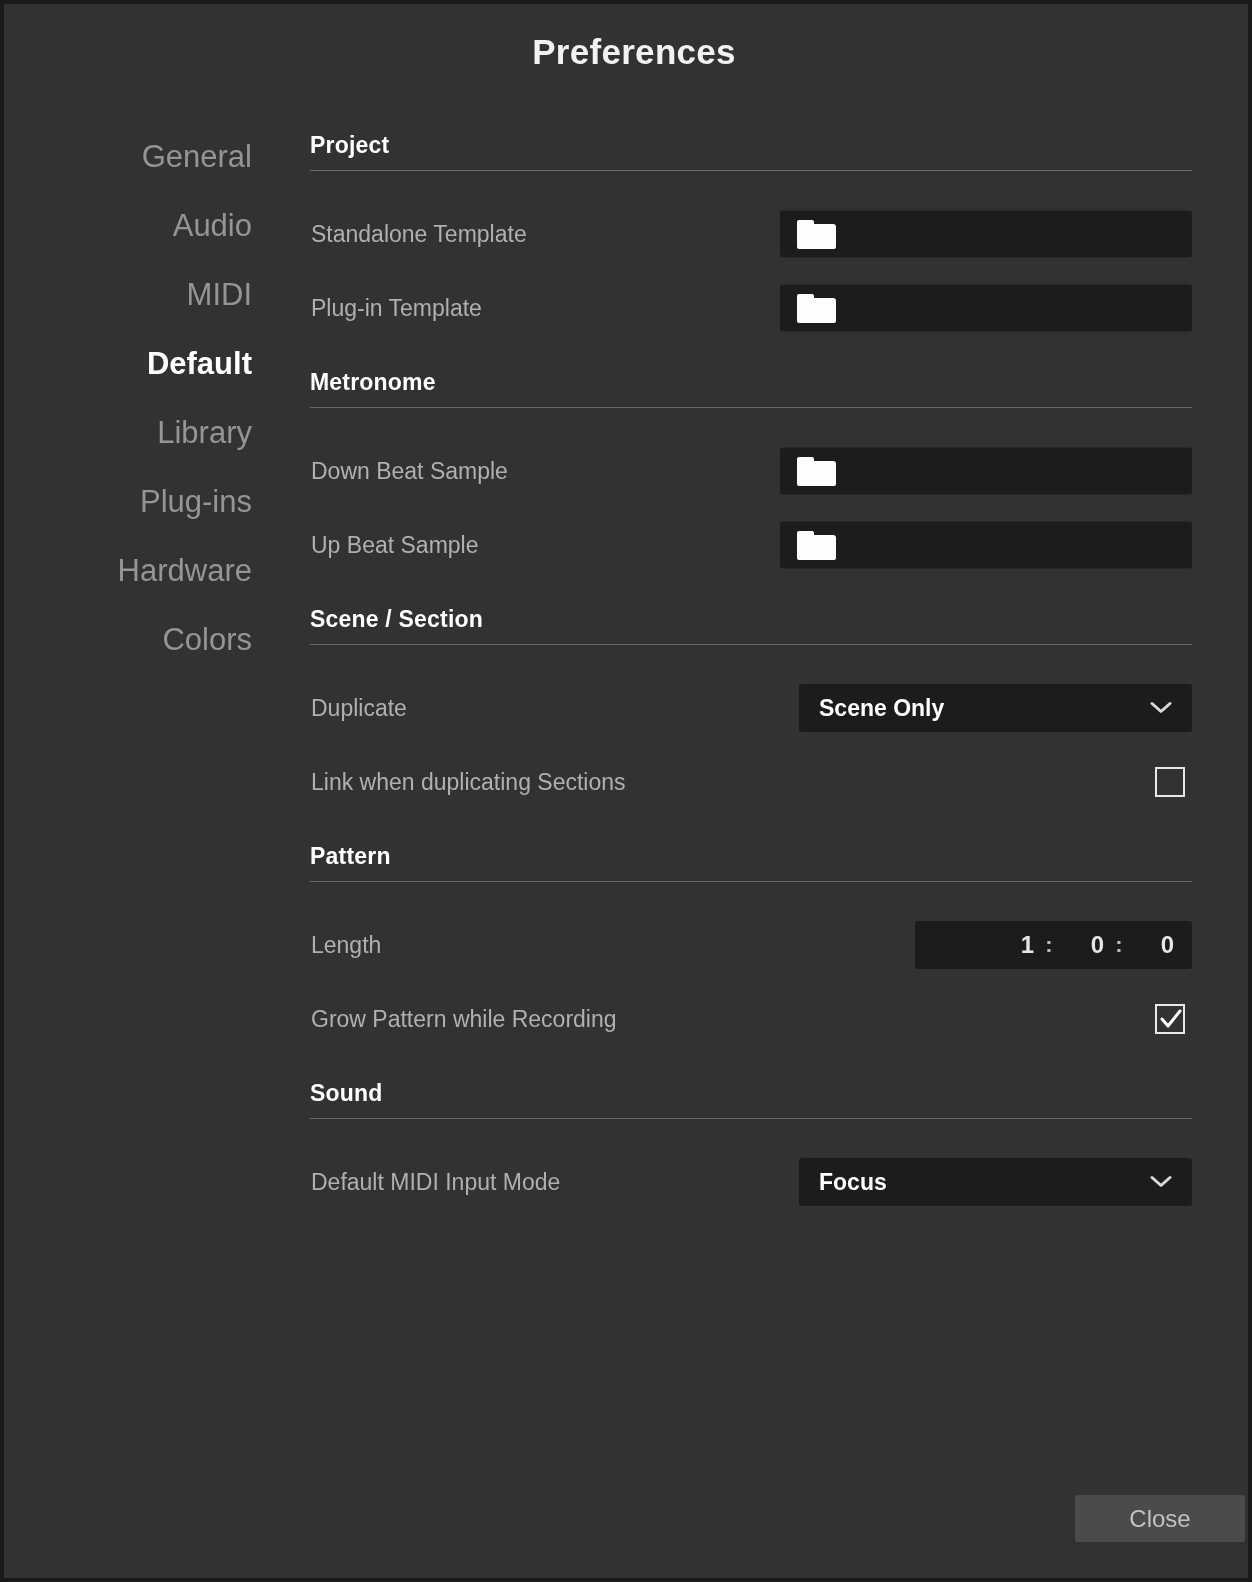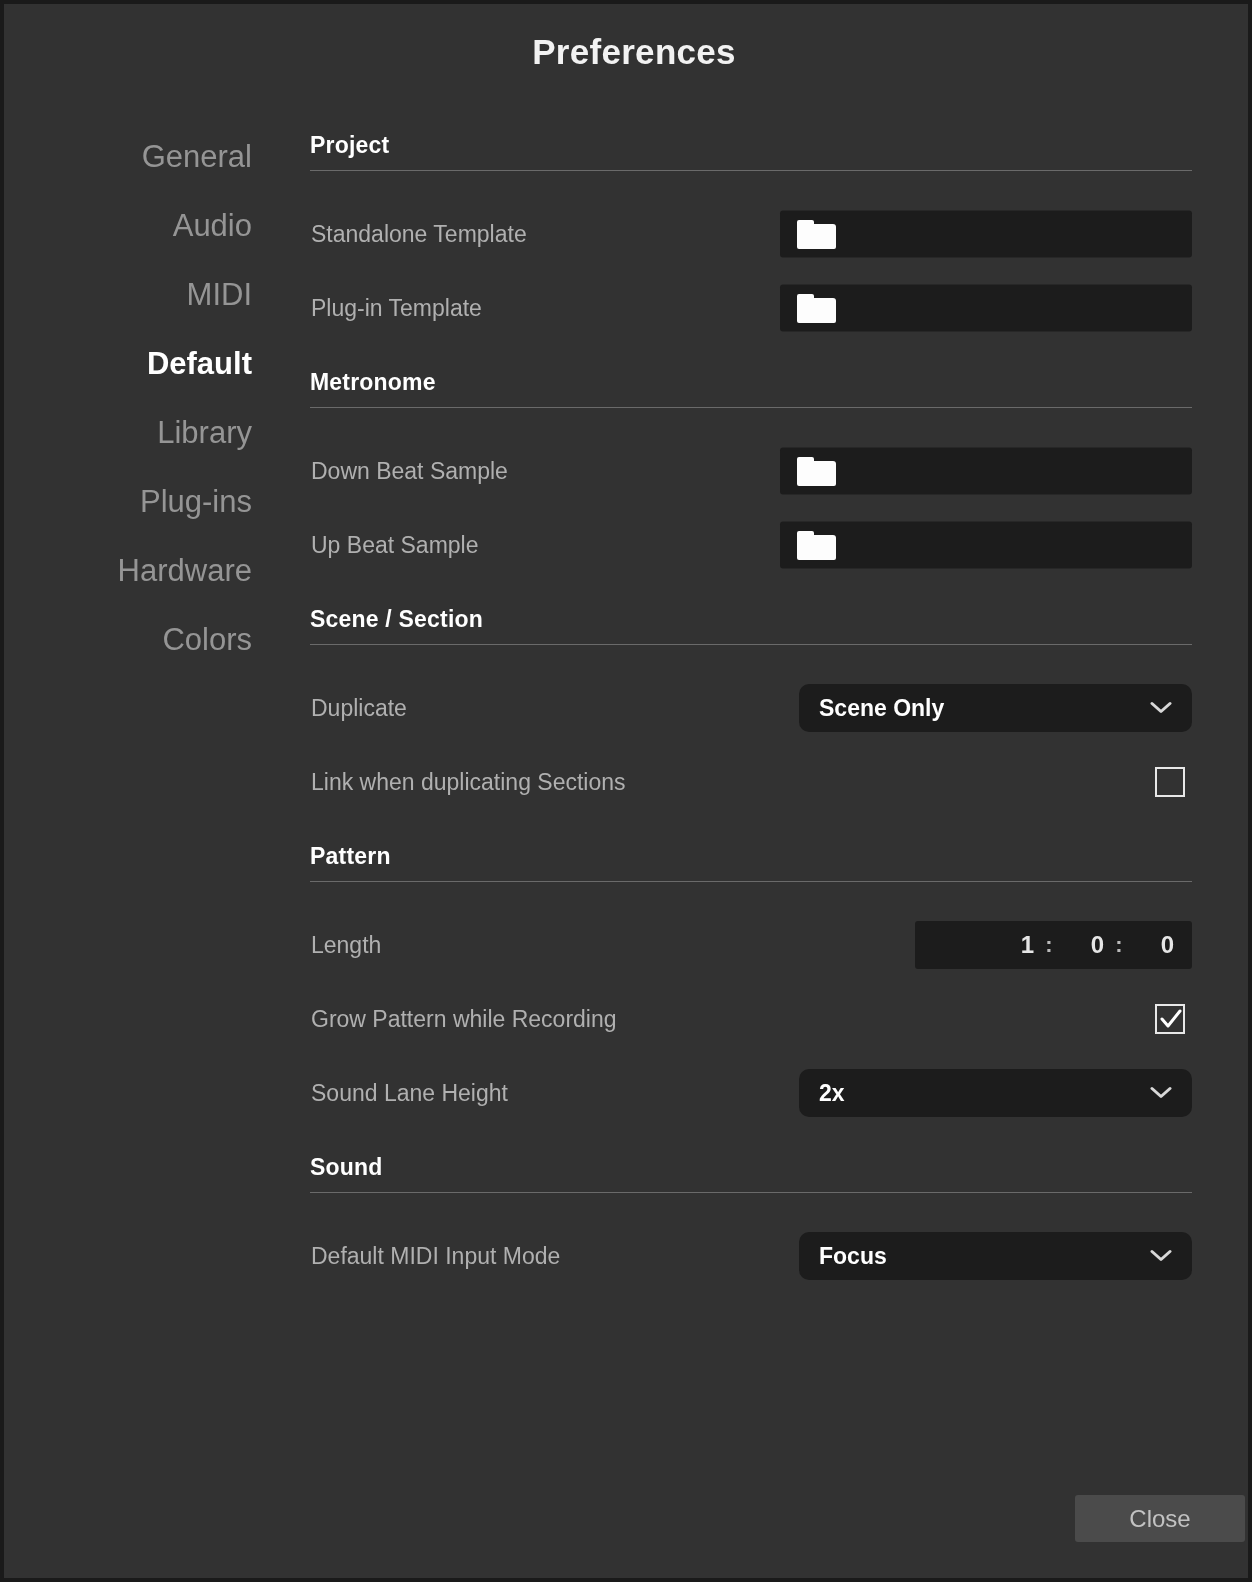--- a/index.html
+++ b/index.html
@@ -150,21 +150,21 @@
 
   
   .dropdown {
     position: absolute;
     right: 0;
     top: 50%;
     transform: translateY(-50%);
     width: 393px;
     height: 48px;
     background: #1c1c1c;
-    border-radius: 10px;
+    border-radius: 3px;
     cursor: pointer;
   }
   .dropdown .value {
     position: absolute;
     left: 20px;
     top: 50%;
     transform: translateY(-50%);
     color: #ffffff;
     font-size: 23px;
     font-weight: bold;
@@ -367,31 +367,20 @@
       <div class="row-label">Grow Pattern while Recording</div>
       <div class="checkbox checked">
         <span class="tick">
           <svg width="24" height="24" viewBox="0 0 24 24">
               <path d="M3 12 L9 19 L21 4" stroke="#ffffff" stroke-width="3" fill="none" stroke-linecap="round" stroke-linejoin="round"></path>
             </svg>
         </span>
       </div>
     </div>
 
-    <div class="row">
-      <div class="row-label">Sound Lane Height</div>
-      <div class="dropdown">
-        <span class="value">2x</span>
-        <span class="chev">
-          <svg width="22" height="13" viewBox="0 0 22 13">
-              <path d="M2 2 L11 10 L20 2" stroke="#d8d8d8" stroke-width="3" fill="none" stroke-linecap="round" stroke-linejoin="round"></path>
-            </svg>
-        </span>
-      </div>
-    </div>
 
     <div class="section-head" style="margin-top:24px;">
       <span>Sound</span>
       <div class="rule"></div>
     </div>
 
     <div class="row" style="margin-top:38px;">
       <div class="row-label">Default MIDI Input Mode</div>
       <div class="dropdown">
         <span class="value">Focus</span>

